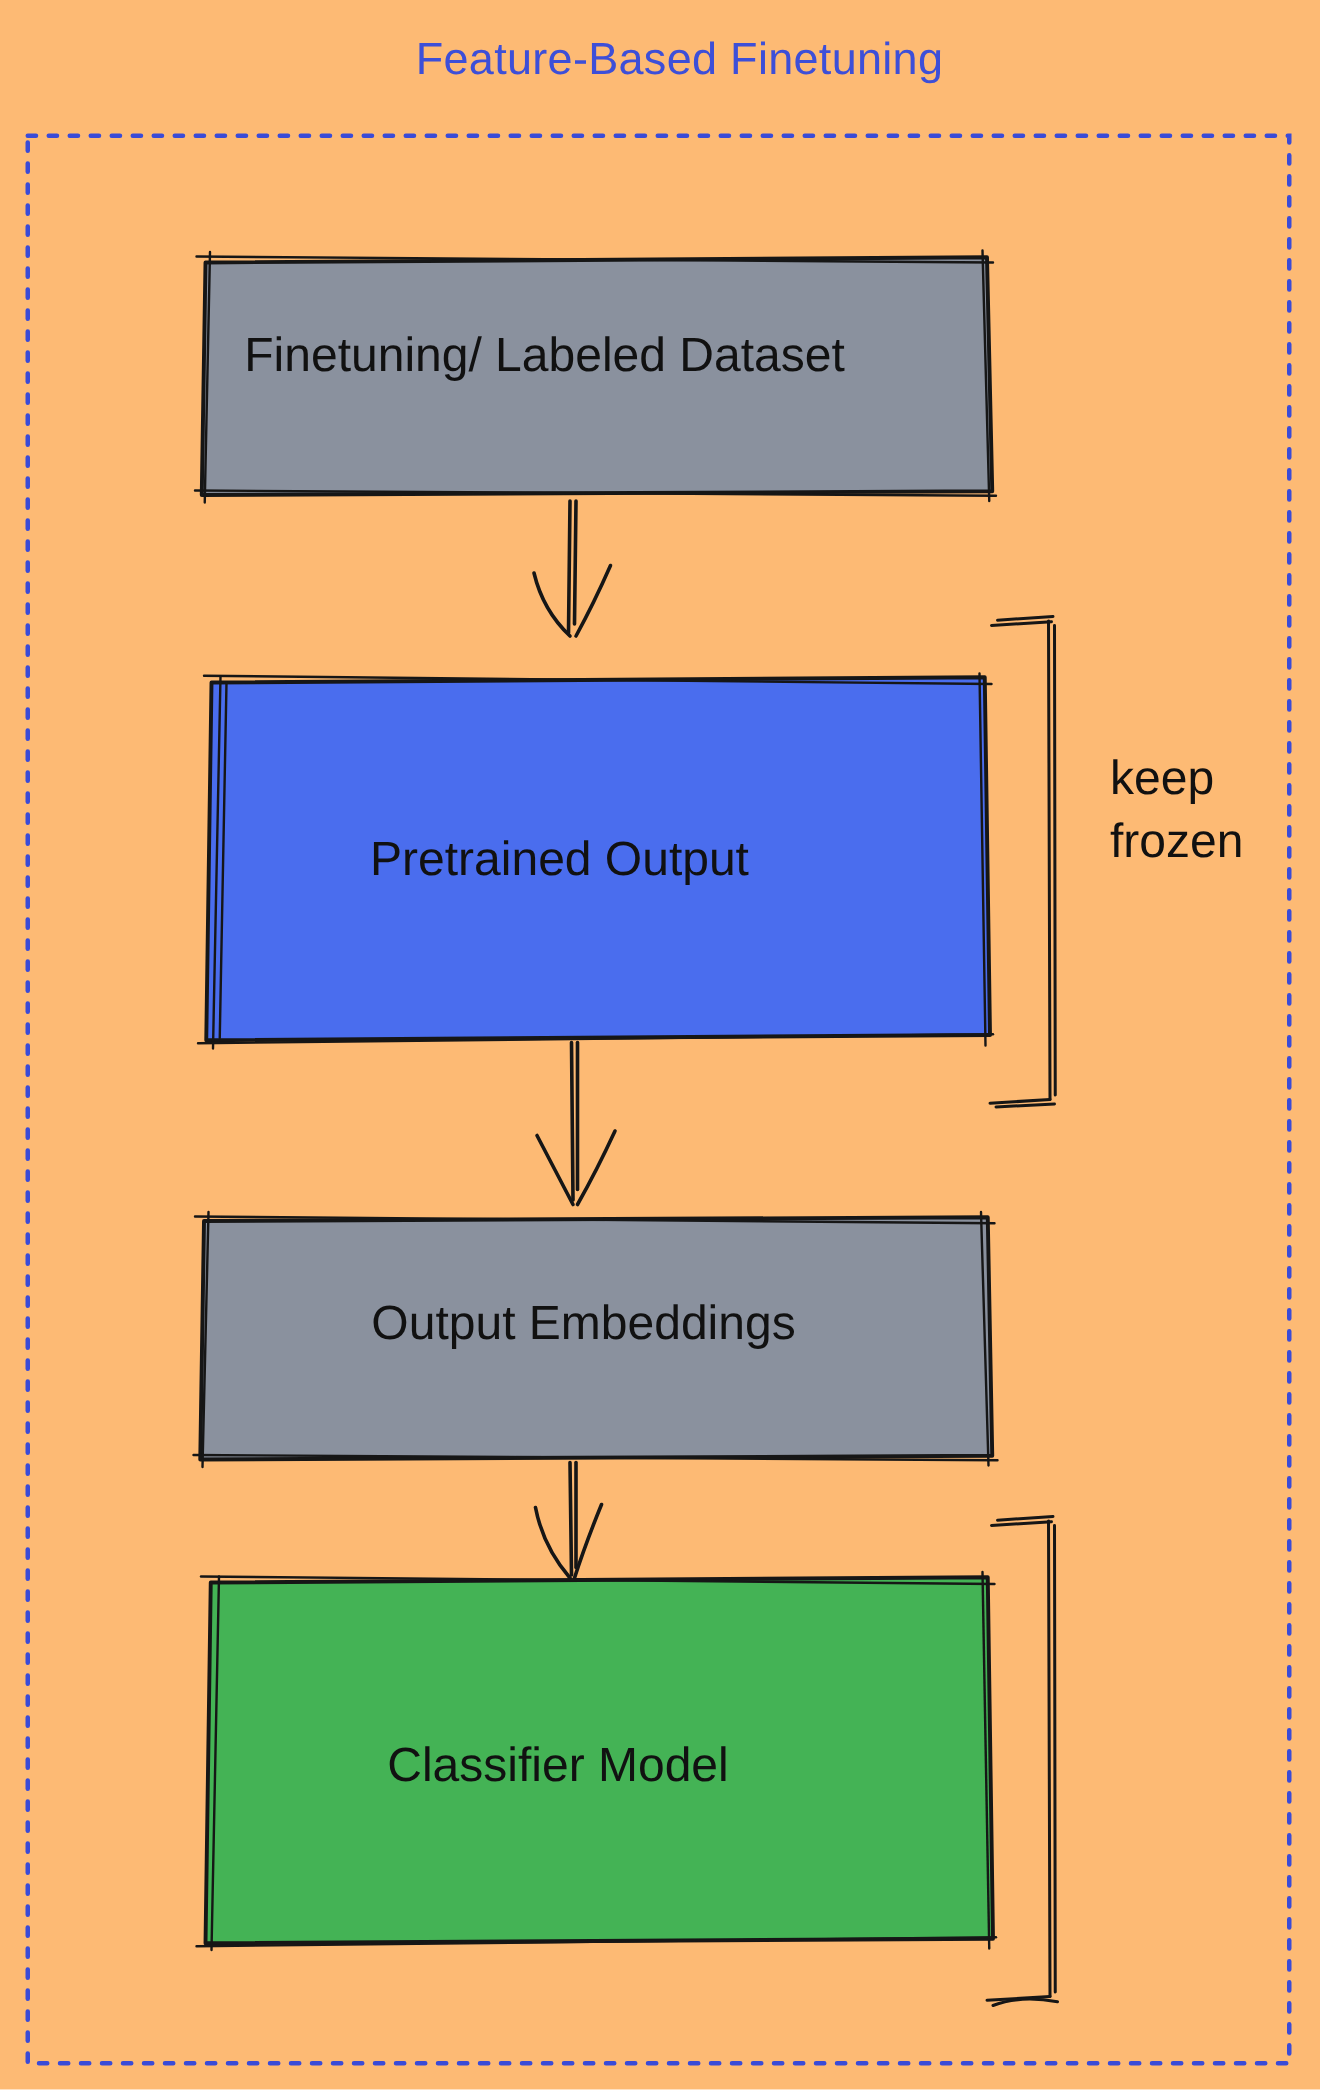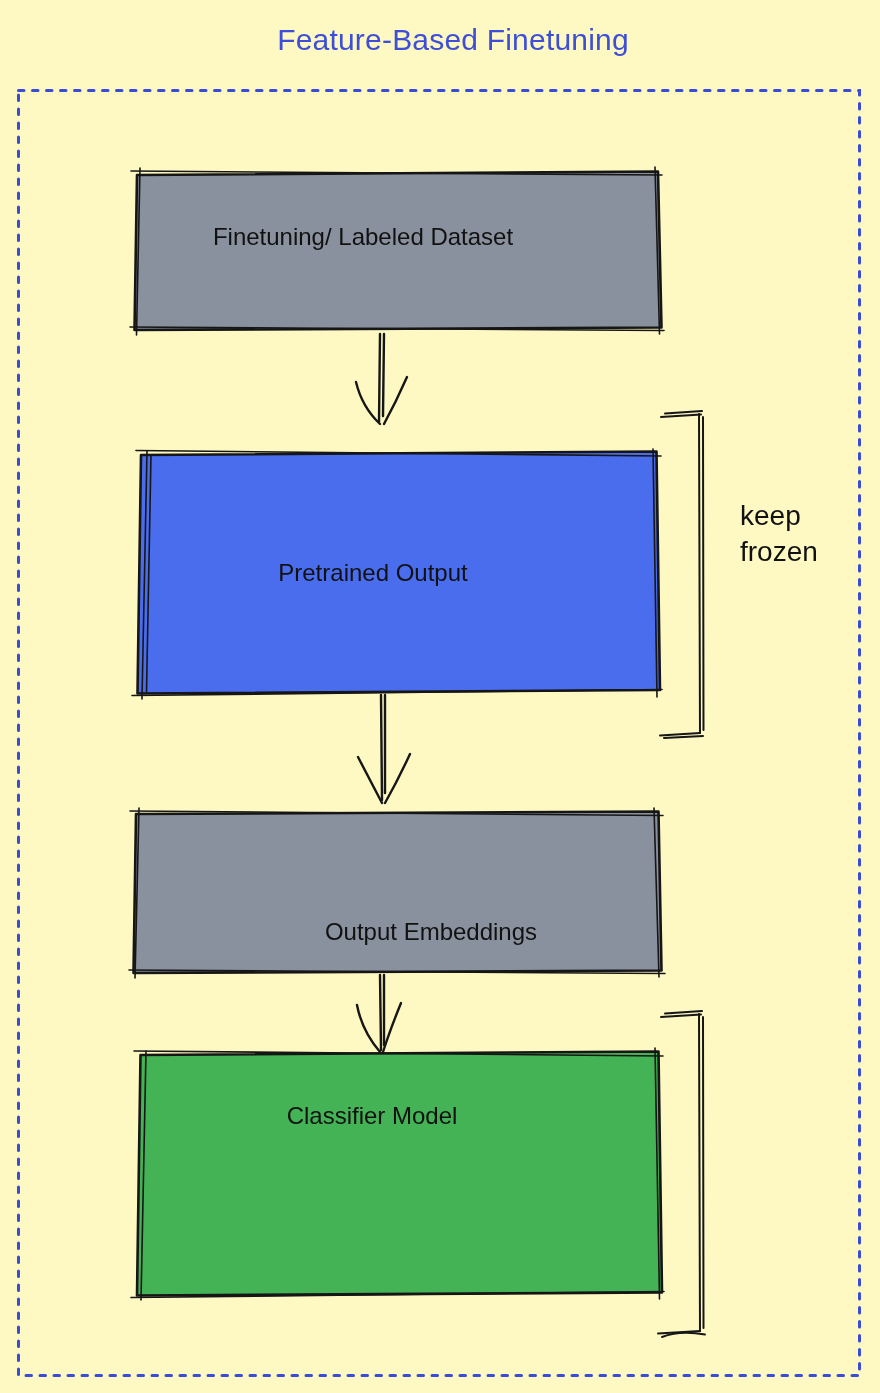--- a/index.html
+++ b/index.html
@@ -1,20 +1,20 @@
 <!DOCTYPE html>
 <html><head>
 <meta charset="utf-8">
 <style>
   html, body { margin: 0; padding: 0; background: #ffffff; }
   .canvas {
     position: relative;
     width: 880px;
     height: 1393px;
-    background: #fef9c3;
+    background: #fdba74;
     font-family: "Liberation Sans", sans-serif;
     overflow: hidden;
   }
   .diagram-title {
     position: absolute;
     left: 453px;
     top: 40px;
     transform: translate(-50%, -50%);
     font-size: 30px;
     letter-spacing: 0.2px;
@@ -26,27 +26,27 @@
     left: 0; top: 0;
     width: 880px; height: 1393px;
   }
   .boxfill { stroke: #161616; stroke-width: 2.6; stroke-linejoin: round; }
   .sketch  { stroke: #161616; stroke-width: 1.6; fill: none; stroke-linecap: round; }
   .arrow   { stroke: #161616; stroke-width: 2.4; fill: none; stroke-linecap: round; }
   .bracket { stroke: #161616; stroke-width: 2;   fill: none; stroke-linecap: round; }
   .node-label {
     position: absolute;
     transform: translate(-50%, -50%);
-    font-size: 24px;
+    font-size: 32px;
     color: #111111;
     white-space: nowrap;
   }
   .annotation {
     position: absolute;
-    font-size: 28px;
+    font-size: 32px;
     line-height: 1.3;
     color: #111111;
     white-space: pre-line;
   }
 </style>
 </head>
 <body>
 
 <div class="canvas">
 
@@ -126,21 +126,21 @@
       <path d="M702,1011 L665,1013.5"></path>
       <path d="M700,1331 L658,1333.5"></path>
       <path d="M705,1334.5 Q680,1330 662,1337"></path>
     </g>
   </svg>
 
   <div class="node-label" style="left:363px; top:237px;">Finetuning/ Labeled Dataset</div>
 
   <div class="node-label" style="left:373px; top:573px;">Pretrained Output</div>
 
-  <div class="node-label" style="left:389px; top:932px;margin-left:42px;">Output Embeddings</div>
+  <div class="node-label" style="left:389px; top:882px;">Output Embeddings</div>
 
-  <div class="node-label" style="left:372px; top:1116px;">Classifier Model</div>
+  <div class="node-label" style="left:372px; top:1177px;">Classifier Model</div>
 
   <div class="annotation" style="left:740px; top:498px;">keep
 frozen</div>
 
 
 </div>
 
 </body></html>

